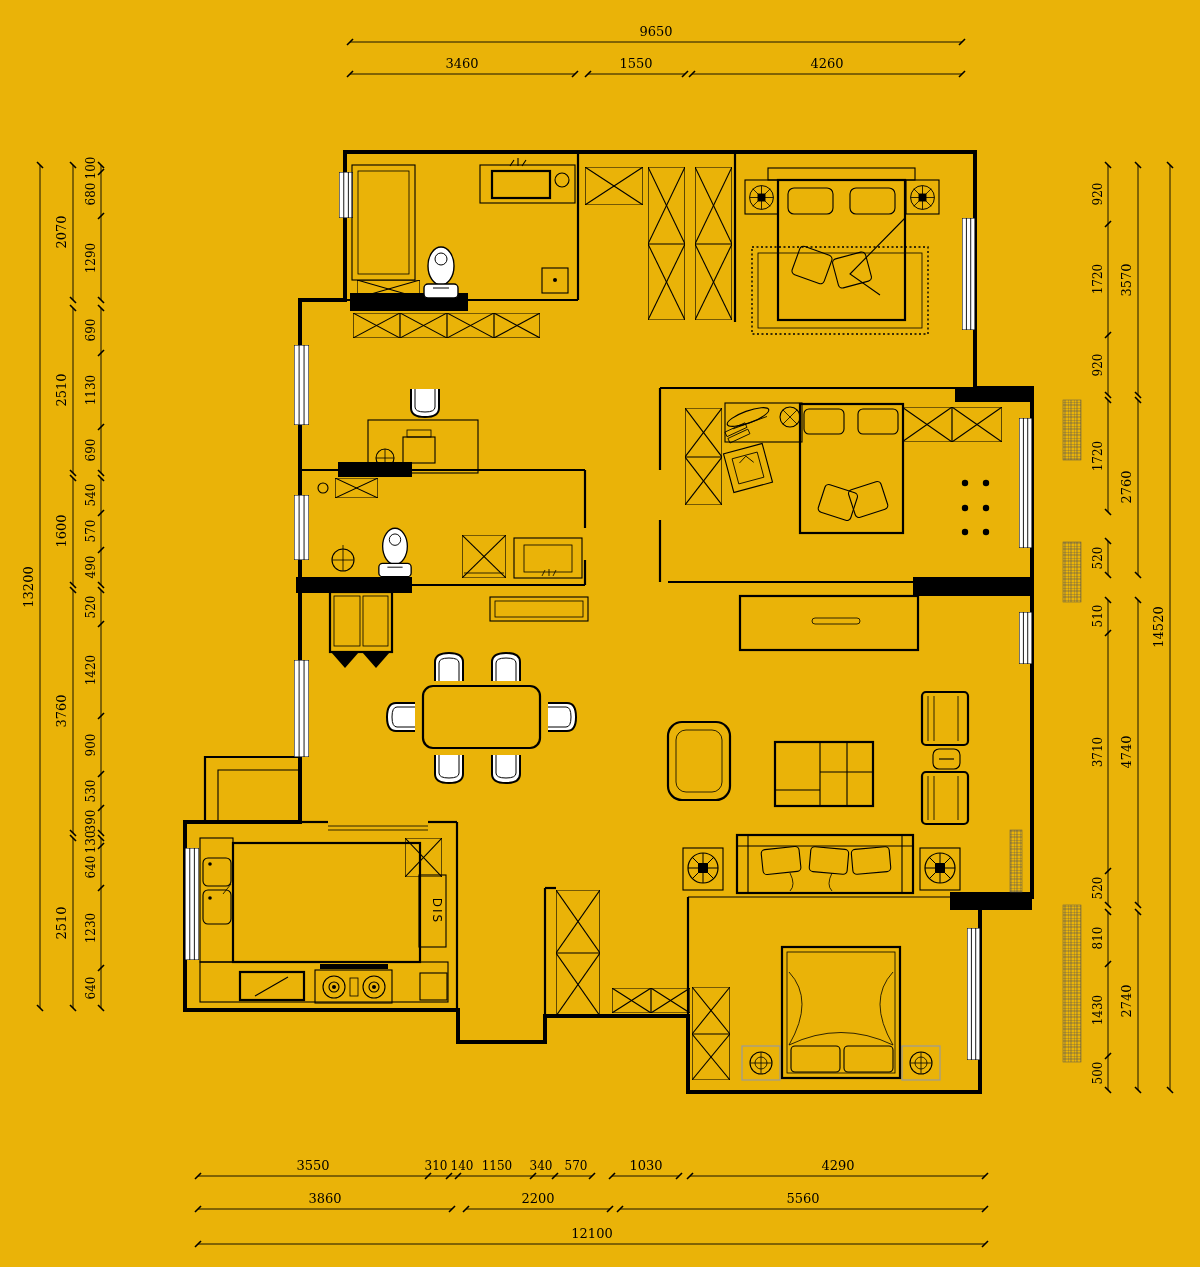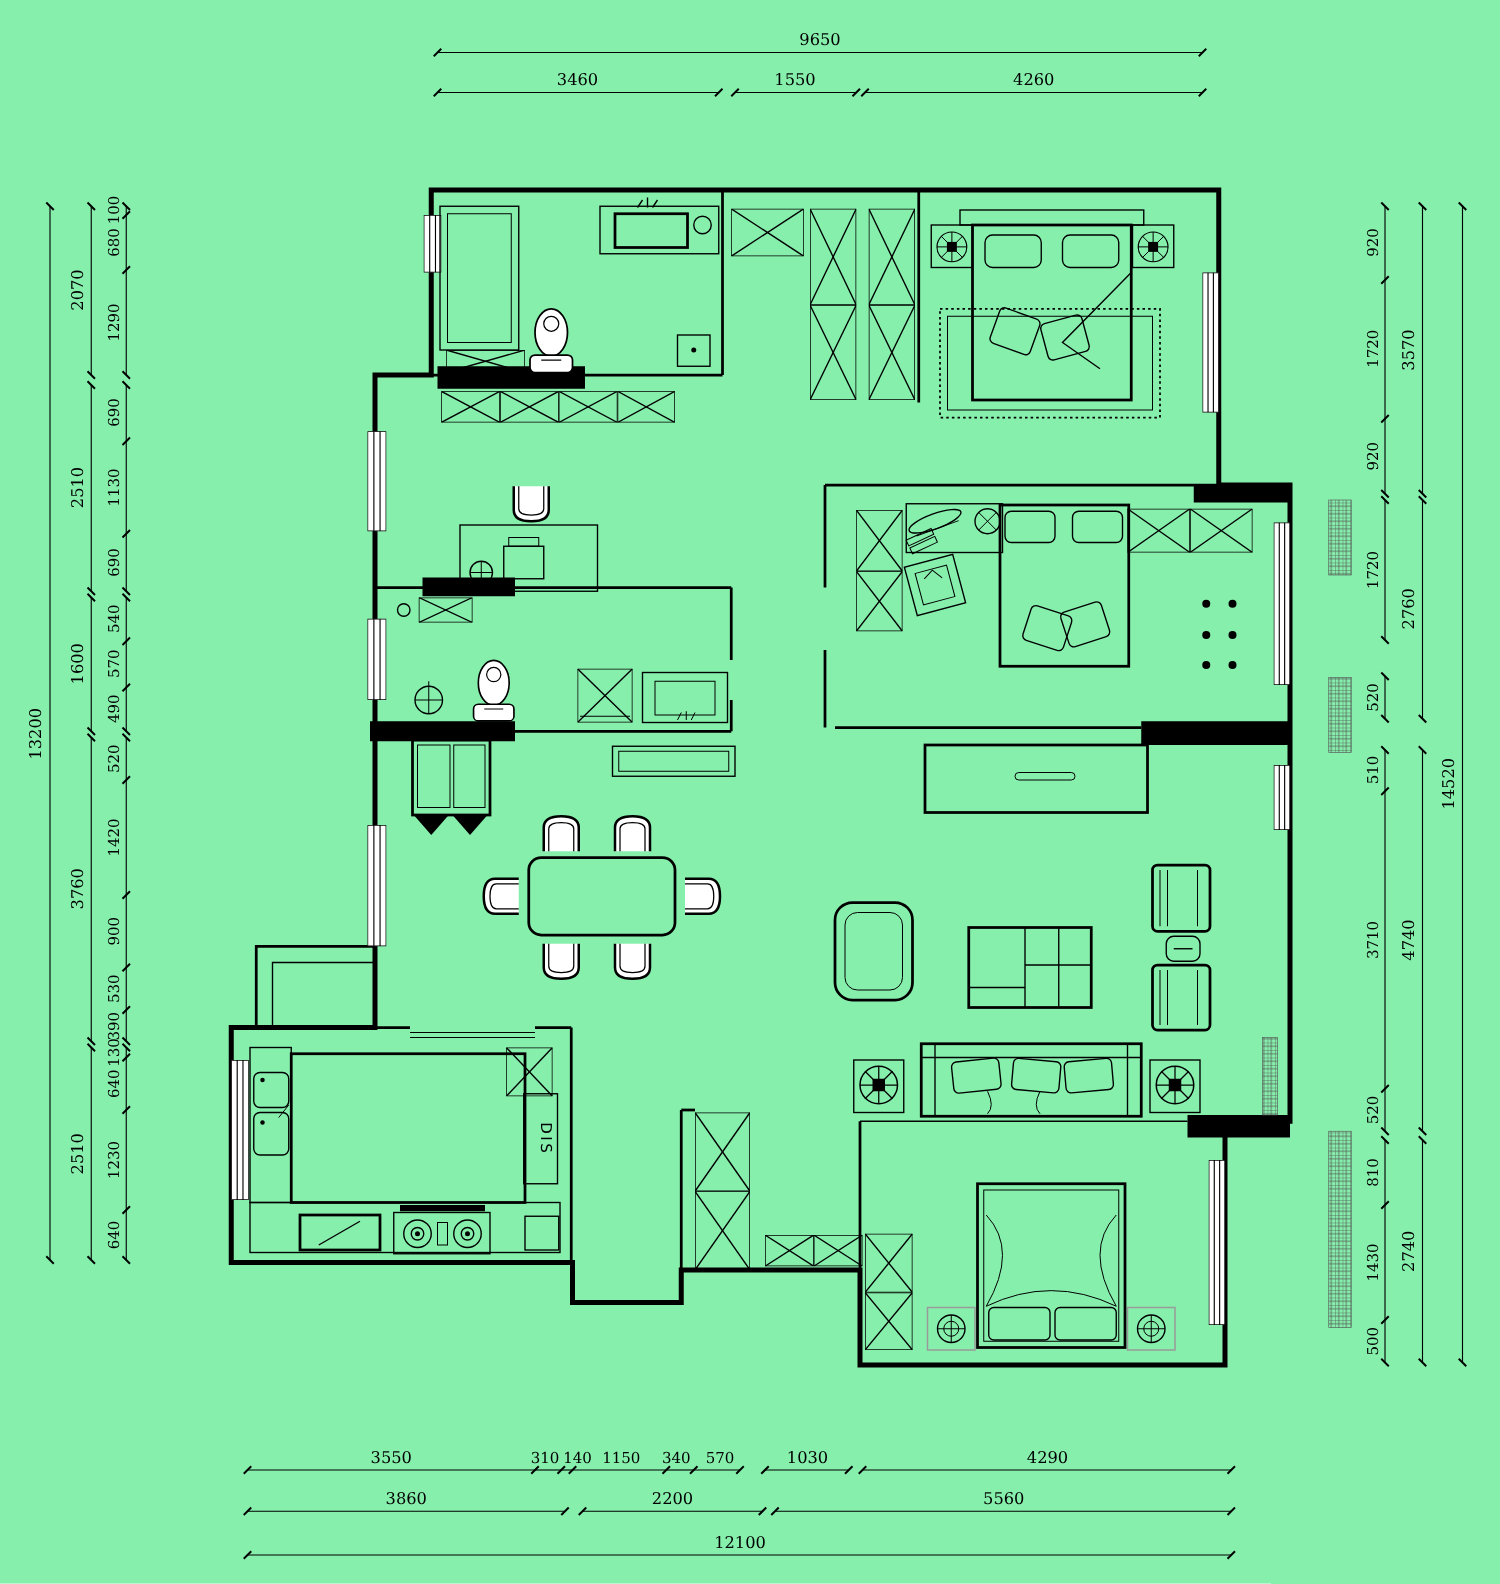--- a/index.html
+++ b/index.html
@@ -1,16 +1,16 @@
 <!DOCTYPE html>
 <html><head>
 <meta charset="utf-8">
 <style>
   html,body{margin:0;padding:0;background:#fff;}
-  #canvas{position:relative;width:1200px;height:1267px;background:#86efac;overflow:hidden;}
+  #canvas{position:relative;width:1200px;height:1267px;background:#eab308;overflow:hidden;}
   svg{display:block;}
   .ow{fill:none;stroke:#000;stroke-width:4;}
   .w{fill:none;stroke:#000;stroke-width:2.2;}
   .t{fill:none;stroke:#000;stroke-width:1.1;}
   .tt{fill:none;stroke:#000;stroke-width:0.8;}
   .f{fill:#000;stroke:none;}
   .gray{fill:none;stroke:#9a9a9a;stroke-width:1.2;}
   .diml{stroke:#000;stroke-width:0.9;fill:none;}
   .dimt{font:13px "DejaVu Serif", serif;fill:#000;text-anchor:middle;}
   .dimts{font:12px "DejaVu Serif", serif;fill:#000;text-anchor:middle;}

